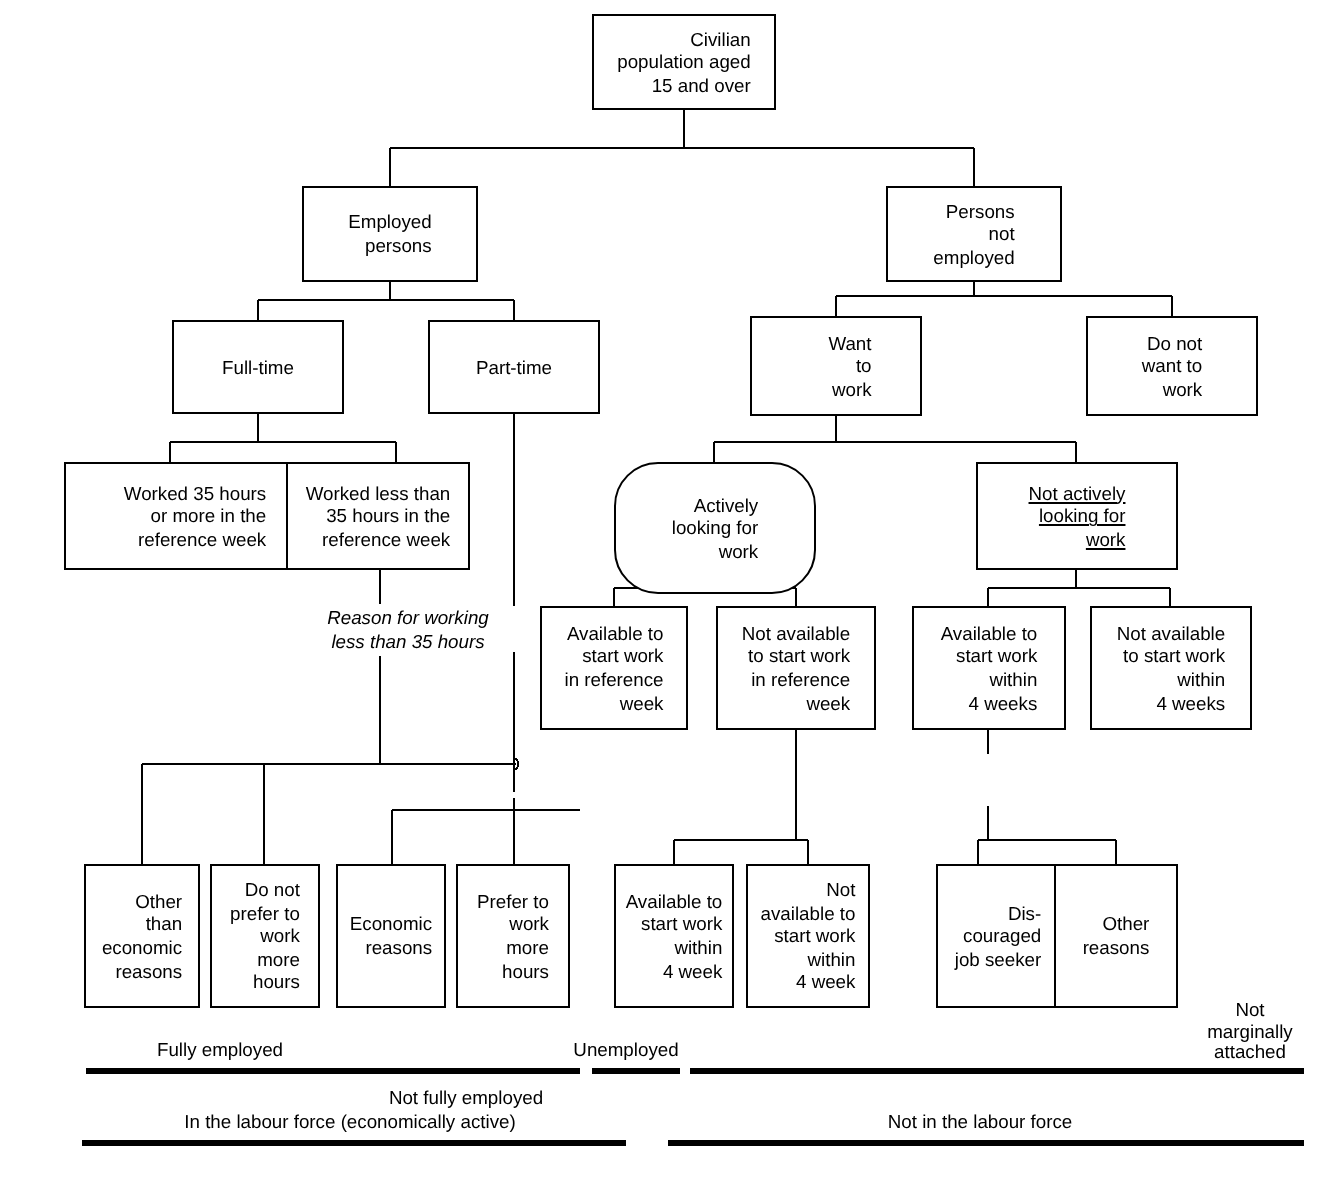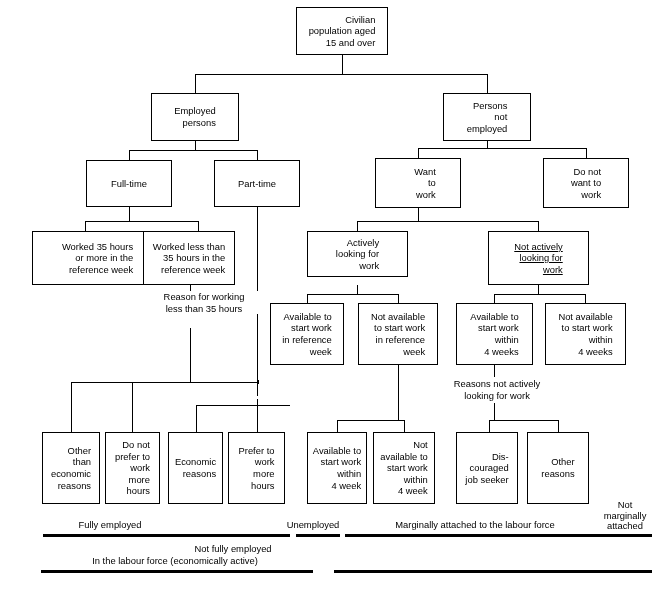--- a/index.html
+++ b/index.html
@@ -125,21 +125,21 @@
   <div class="node" style="left:32px;top:231px;width:131px;height:54px;">
     <span>Worked 35 hours
 or more in the
 reference week</span>
   </div>
   <div class="node" style="left:143px;top:231px;width:92px;height:54px;">
     <span>Worked less than
 35 hours in the
 reference week</span>
   </div>
-  <div class="node" style="left:307px;top:231px;width:101px;height:46px;">
+  <div class="node" style="left:307px;top:231px;width:101px;height:66px;border-radius:22px;">
     <span>Actively
 looking for
 work</span>
   </div>
   <div class="node" style="left:488px;top:231px;width:101px;height:54px;text-decoration:underline;">
     <span>Not actively
 looking for
 work</span>
   </div>
   <div class="node" style="left:270px;top:303px;width:74px;height:62px;">
@@ -195,50 +195,48 @@
 within
 4 week</span>
   </div>
   <div class="node" style="left:373px;top:432px;width:62px;height:72px;">
     <span>Not
 available to
 start work
 within
 4 week</span>
   </div>
-  <div class="node" style="left:456px;top:432px;width:62px;height:72px;">
+  <div class="node" style="left:468px;top:432px;width:62px;height:72px;">
     <span>Dis-
 couraged
 job seeker</span>
   </div>
   <div class="node" style="left:527px;top:432px;width:62px;height:72px;">
     <span>Other
 reasons</span>
   </div>
 
-  <div class="freetext" style="left:146px;top:291px;width:112px;">Reason for working
+  <div class="freetext" style="left:146px;top:303px;width:112px;font-style:italic;">Reason for working
 less than 35 hours</div>
-  <div class="freetext" style="left:430px;top:378px;width:130px;">Reasons not actively
-looking for work</div>
 
   <div class="brlabel" style="left:30px;top:520px;width:160px;">Fully employed</div>
   <div class="bar" style="left:43px;top:534px;width:134px;height:3px;"></div>
 
   <div class="brlabel" style="left:163px;top:520px;width:140px;margin-top:24px;">Not fully employed</div>
   <div class="bar" style="left:176px;top:534px;width:114px;height:3px;"></div>
 
   <div class="brlabel" style="left:263px;top:520px;width:100px;">Unemployed</div>
   <div class="bar" style="left:296px;top:534px;width:44px;height:3px;"></div>
 
-  <div class="brlabel" style="left:330px;top:520px;width:290px;">Marginally attached to the labour force</div>
   <div class="bar" style="left:345px;top:534px;width:260px;height:3px;"></div>
 
   <div class="brlabel" style="left:592px;top:500px;width:66px;">Not
 marginally
 attached</div>
   <div class="bar" style="left:600px;top:534px;width:52px;height:3px;"></div>
 
   <div class="brlabel" style="left:30px;top:556px;width:290px;">In the labour force (economically active)</div>
   <div class="bar" style="left:41px;top:570px;width:272px;height:3px;"></div>
 
+  <div class="brlabel" style="left:325px;top:556px;width:330px;">Not in the labour force</div>
   <div class="bar" style="left:334px;top:570px;width:318px;height:3px;"></div>
 
 </div>
 
 </body></html>

